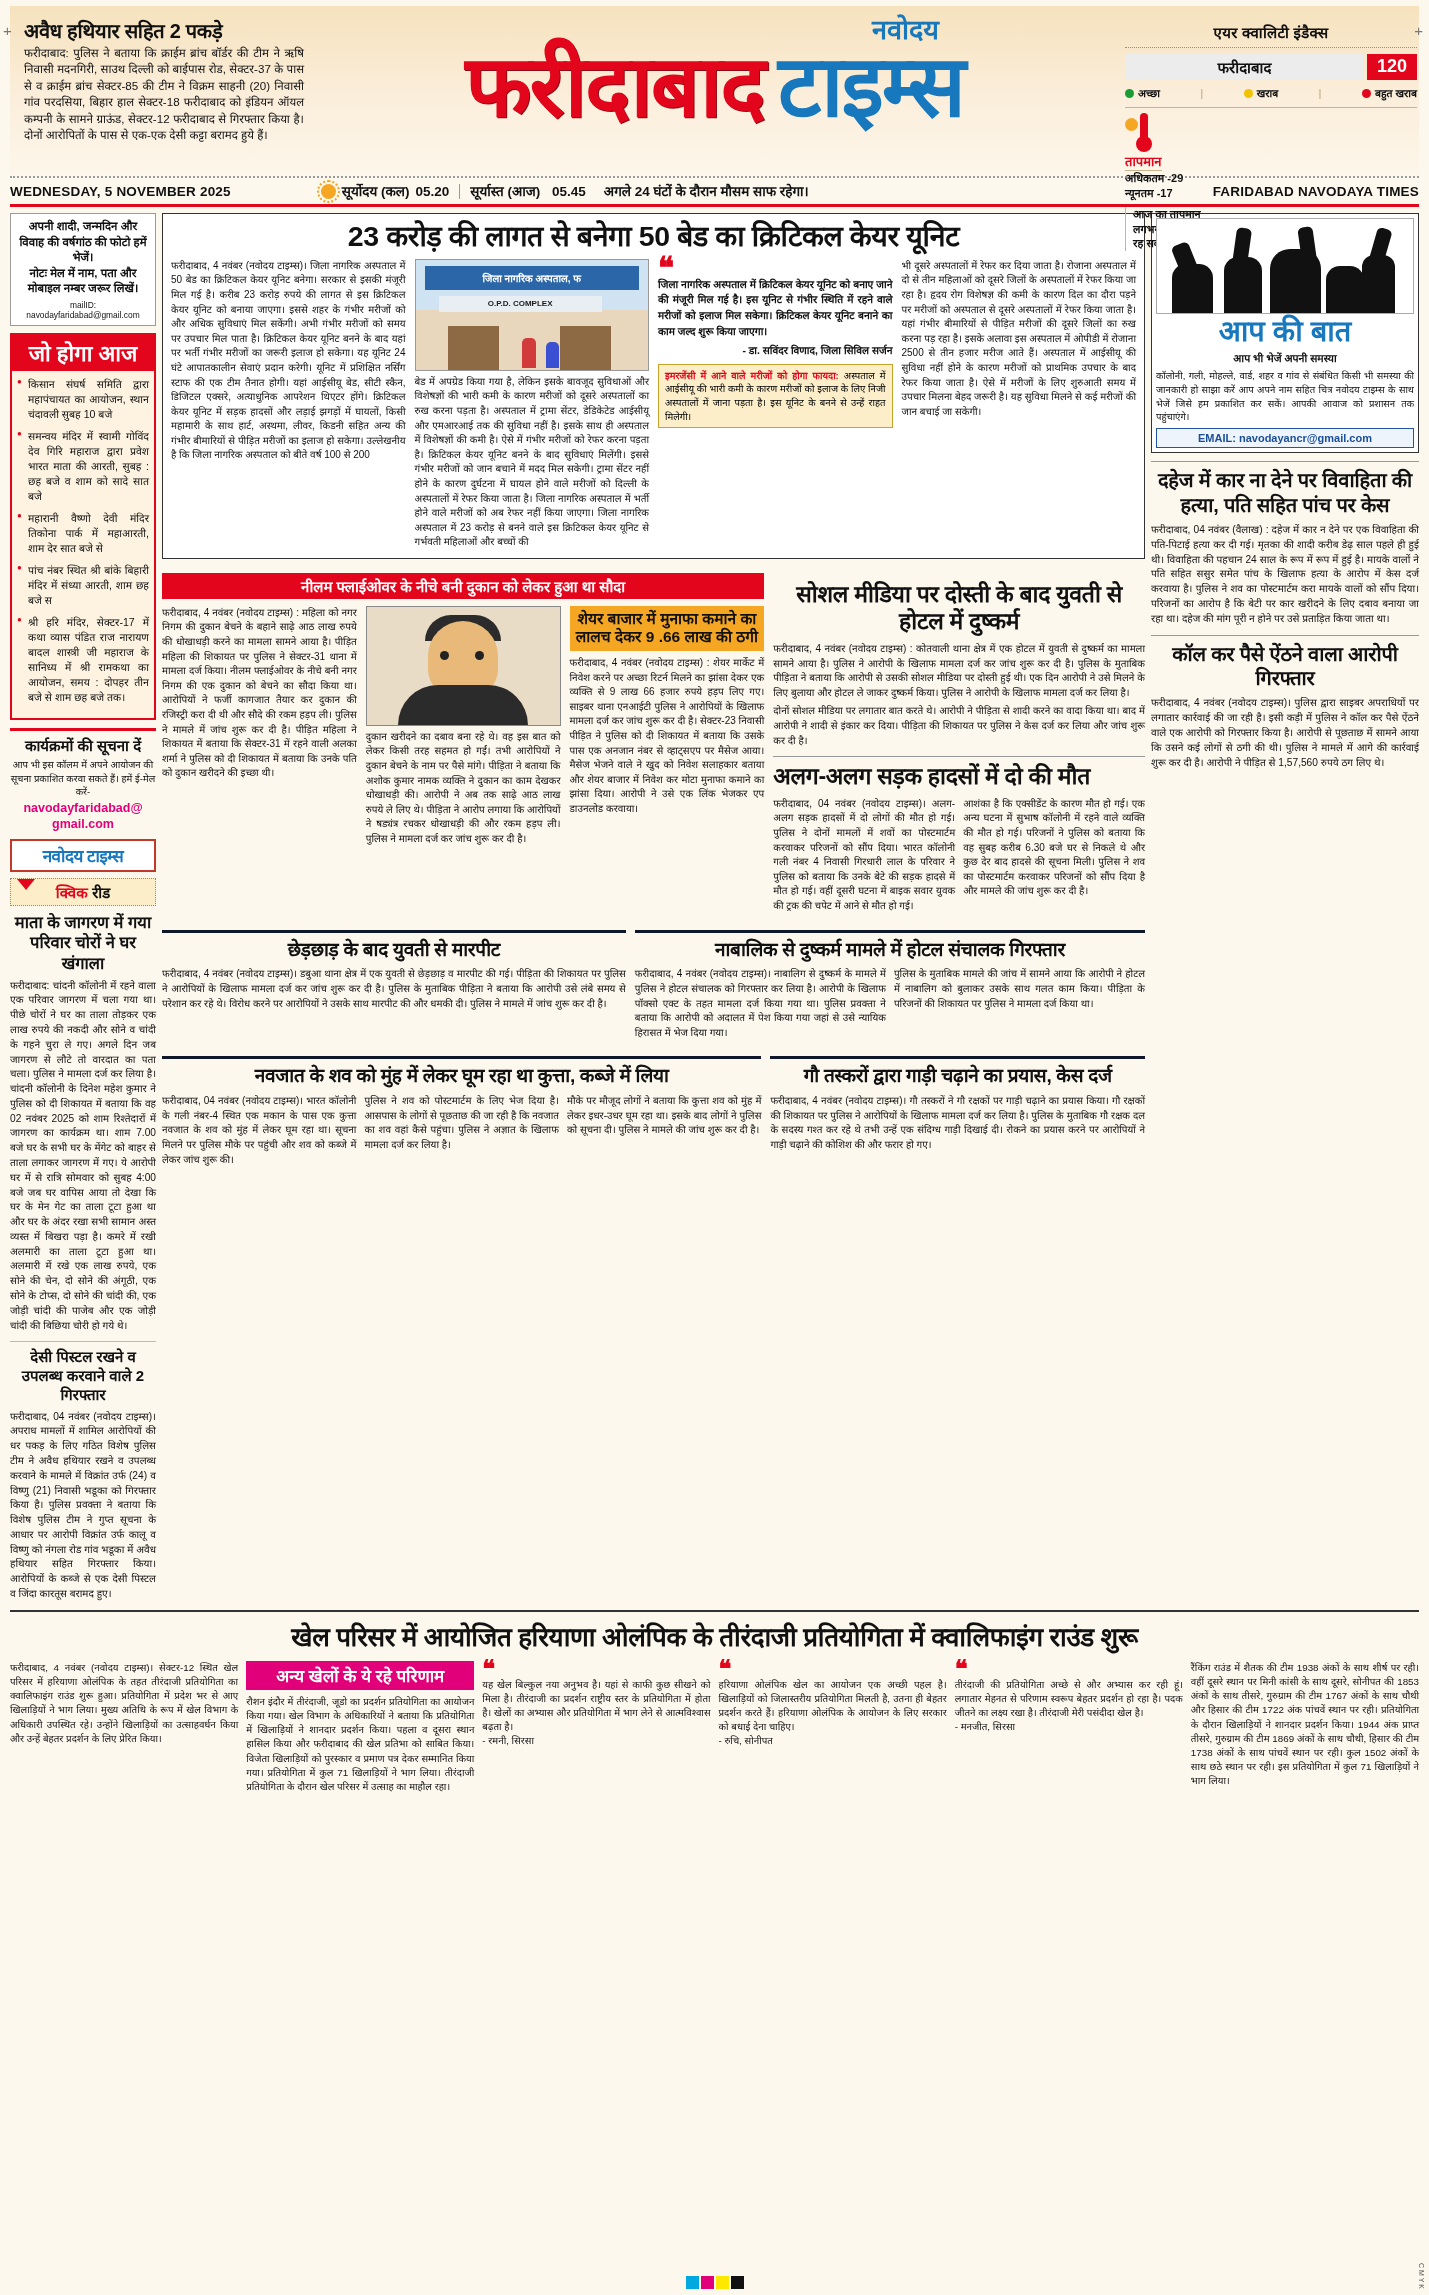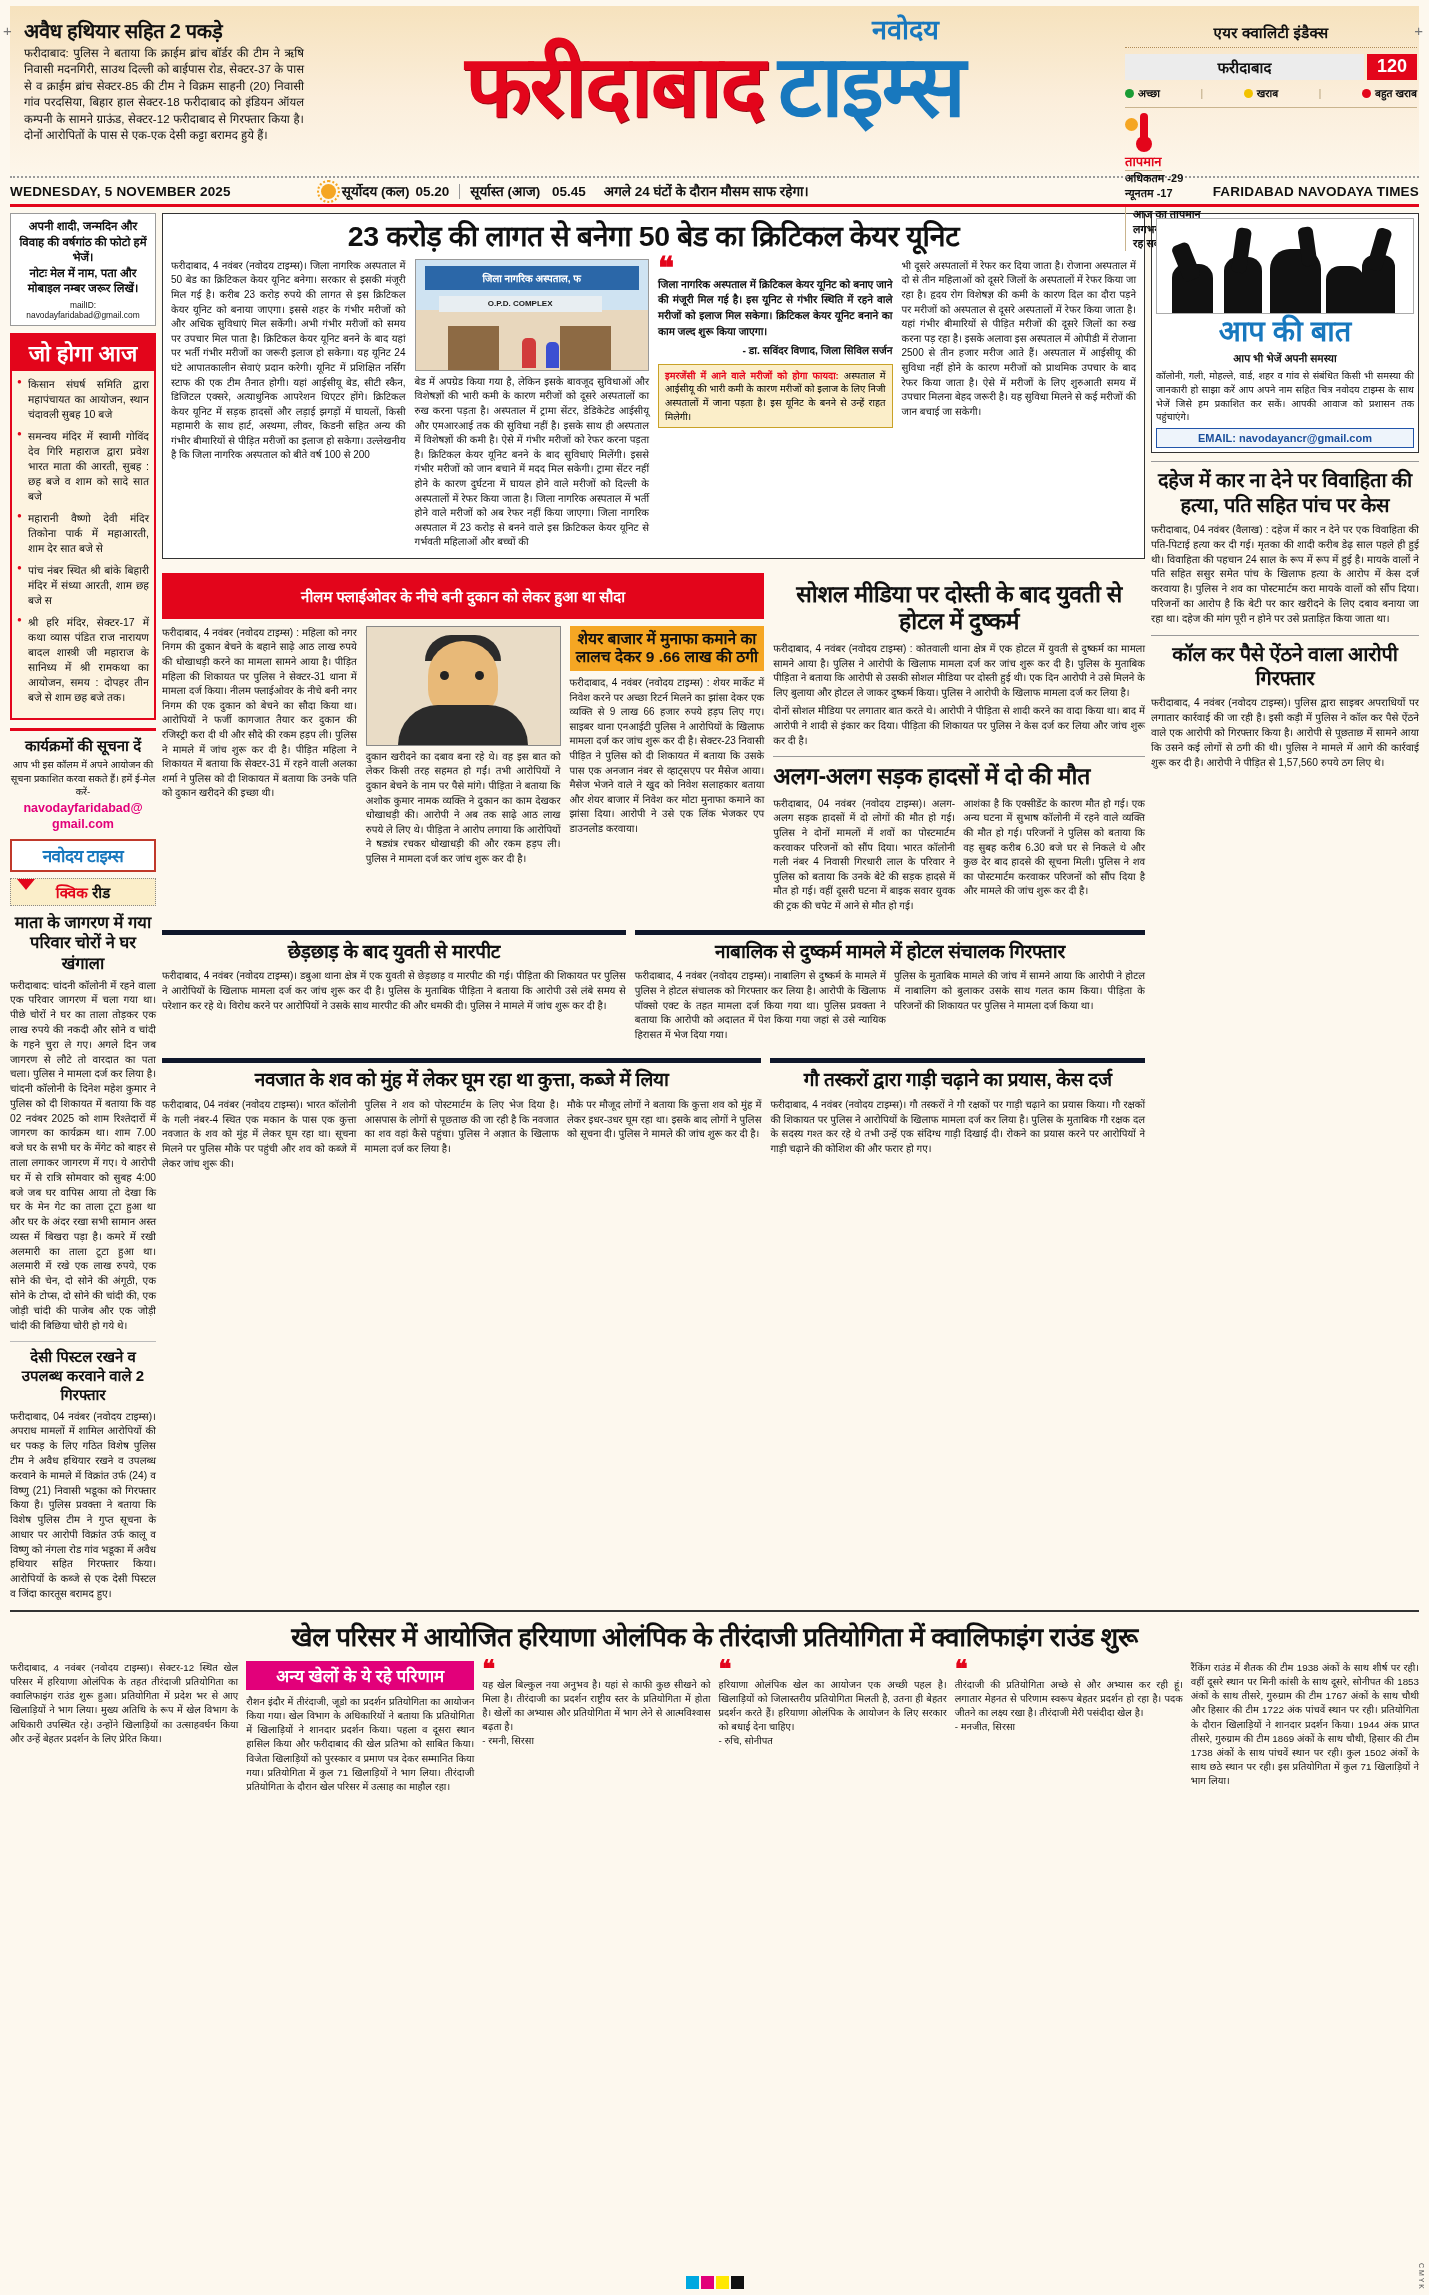--- a/index.html
+++ b/index.html
@@ -98,30 +98,30 @@
   .photo .p1 { position:absolute; left:46%; bottom:2px; width:14px; height:30px; background:#d23b3b; border-radius:5px 5px 0 0;}
   .photo .p2 { position:absolute; left:56%; bottom:2px; width:13px; height:26px; background:#3b4fd2; border-radius:5px 5px 0 0;}
   .quote-mark { color:#e3051b; font-size:30px; font-weight:bold; line-height:.6; }
   .pull { font-size:10.4px; line-height:1.5; font-weight:bold; color:#111; text-align:justify; }
   .hl-box { background:#fbeec9; border:1px solid #c9a227; padding:4px 6px; font-size:9.6px; line-height:1.42; text-align:justify; margin:5px 0;}
   .hl-box b{ color:#e3051b;}
 
   .big2 { margin-bottom:8px; }
   .big2-head { font-size:33px; font-weight:bold; line-height:1.12; color:#111; letter-spacing:-.6px; }
   .big2-head .red { color:#e3051b; }
-  .ribbon { background:#e3051b; color:#fff; font-size:15px; font-weight:bold; text-align:center; padding:13px 6px; margin:6px 0 7px; }
+  .ribbon { background:#e3051b; color:#fff; font-size:15px; font-weight:bold; text-align:center; padding:3px 6px; margin:6px 0 7px; }
   .mug { width:100%; height:120px; background:#e9dcc6; border:1px solid #888; position:relative; overflow:hidden;}
   .mug .head { position:absolute; left:50%; top:14px; transform:translateX(-50%); width:70px; height:76px; background:#e8b978; border-radius:38px 38px 30px 30px;}
   .mug .hair { position:absolute; left:50%; top:8px; transform:translateX(-50%); width:76px; height:26px; background:#2b2b2b; border-radius:38px 38px 0 0;}
   .mug .body { position:absolute; left:50%; bottom:0; transform:translateX(-50%); width:130px; height:40px; background:#2b2b2b; border-radius:60px 60px 0 0;}
   .mug .eye { position:absolute; top:44px; width:9px; height:9px; background:#222; border-radius:50%;}
   .ybar { background:#f5a623; color:#111; font-weight:bold; font-size:15.5px; line-height:1.2; padding:4px 6px; text-align:center; margin-bottom:5px;}
   .sec-head { font-size:23px; font-weight:bold; color:#111; line-height:1.2; border-top:1px solid #999; padding-top:6px; margin:8px 0 6px; letter-spacing:-.3px;}
   .sec-head.c { text-align:center; }
-  .sec-head2 { font-size:19px; font-weight:bold; color:#111; line-height:1.2; border-top:5px solid #0f172a; padding-top:6px; margin:8px 0 6px; text-align:center; letter-spacing:-.3px;}
+  .sec-head2 { font-size:19px; font-weight:bold; color:#111; line-height:1.2; border-top:3px solid #0f172a; padding-top:6px; margin:8px 0 6px; text-align:center; letter-spacing:-.3px;}
 
   
   .aapki { border:1px solid #333; padding:4px; margin-bottom:7px; background:#fff;}
   .aapki .pic { width:100%; height:96px; background:#fff; border:1px solid #aaa; position:relative; overflow:hidden;}
   .sil { position:absolute; bottom:0; background:#111; }
   .aapki .t { color:#1878be; font-size:29px; font-weight:bold; text-align:center; line-height:1.1; margin-top:2px;}
   .aapki .s { font-size:10.6px; font-weight:bold; text-align:center; line-height:1.4; color:#111; margin:3px 0;}
   .aapki .p { font-size:9.6px; line-height:1.45; text-align:justify; color:#111;}
   .emailbar { border:1px solid #2255aa; background:#eef4fb; color:#1a4e9b; font-size:11px; font-weight:bold; text-align:center; padding:3px 0; margin-top:4px;}
 

